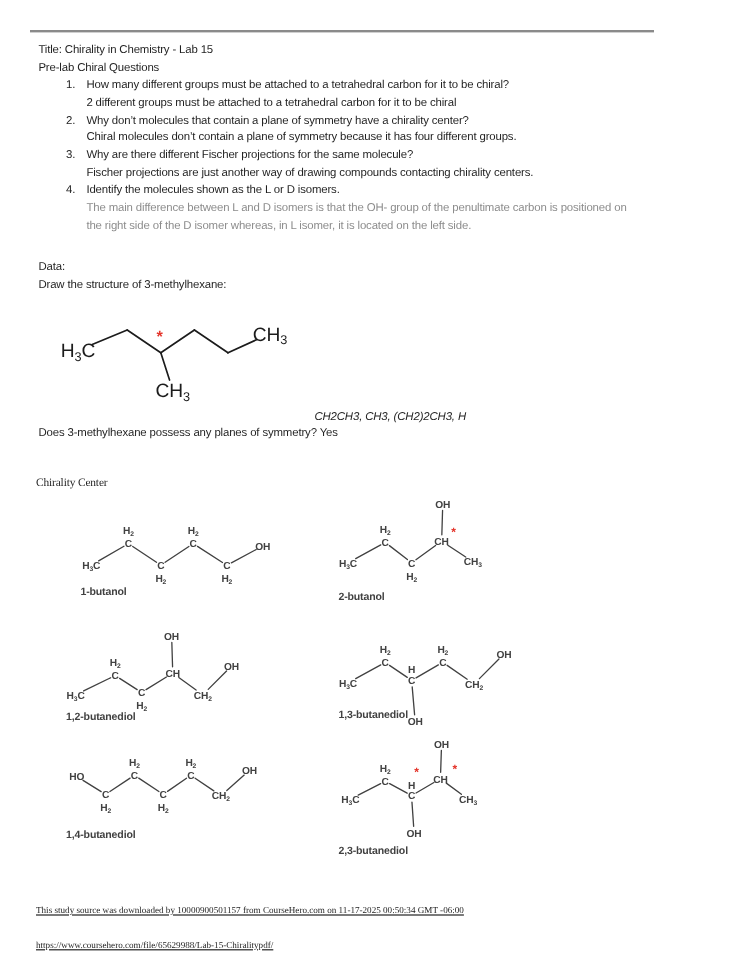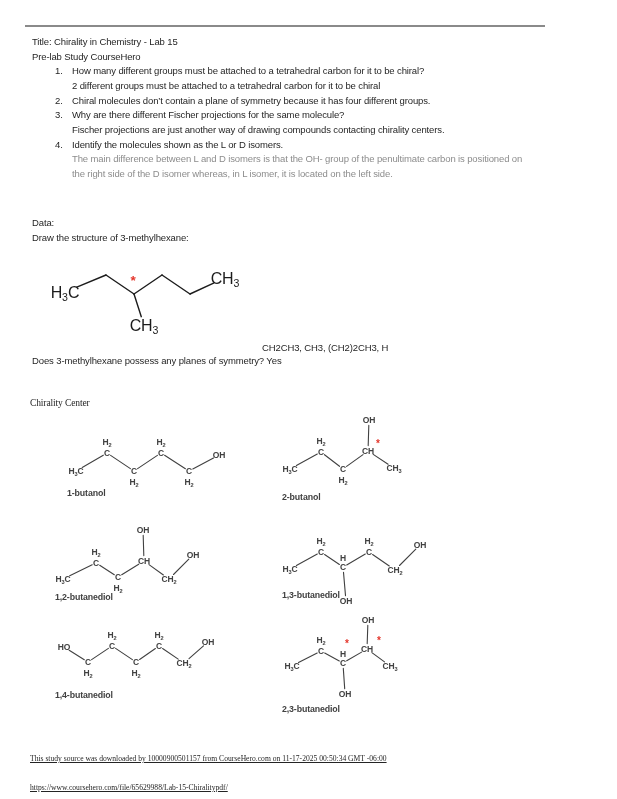--- a/index.html
+++ b/index.html
@@ -5,47 +5,48 @@
   html,body{margin:0;padding:0;background:#fff;}
   .page{position:relative;width:545px;height:799px;background:#ffffff;overflow:hidden;
         font-family:"Liberation Sans",sans-serif;font-size:9.5px;color:#1f1f1f;letter-spacing:-0.12px;}
   .rule{position:absolute;left:25px;top:25px;width:565px;height:2px;}
   .flow{position:absolute;line-height:14.65px;}
   #prelab{left:32px;top:35px;width:545px;}
   .qrow{position:relative;padding-left:40px;}
   .qnum{position:absolute;left:23px;top:0;}
   .answer.gray{width:462px;}
   #datahead{left:32px;top:216px;width:500px;}
-  #subs{left:262px;top:341px;}
+  #subs{left:262px;top:341px;font-style:italic;}
   #symm{left:32px;top:354px;}
   #chir{left:30px;top:396px;font-family:Liberation Serif, serif;}
   .molbox{position:absolute;}
   .molbox svg text{font-family:"Liberation Sans",sans-serif;}
   .footer{position:absolute;left:30px;font-family:"Liberation Serif",serif;font-size:7.6px;
           letter-spacing:0;color:#242424;white-space:nowrap;text-decoration:underline;}
   #f1{top:754px;}
   #f2{top:783px;}
 </style>
 </head>
 <body>
 
 <div class="page">
   <div class="rule" style="background: rgb(138, 138, 138);"></div>
 
   <div class="flow" id="prelab">
     <div>Title: Chirality in Chemistry - Lab 15</div>
-    <div>Pre-lab Study CourseHero</div>
+    <div>Pre-lab Chiral Questions</div>
 
     <div class="qrow">
       <span class="qnum">1.</span>
       <div>How many different groups must be attached to a tetrahedral carbon for it to be chiral?</div>
       <div class="answer">2 different groups must be attached to a tetrahedral carbon for it to be chiral</div>
     </div>
     <div class="qrow">
       <span class="qnum">2.</span>
+      <div>Why don’t molecules that contain a plane of symmetry have a chirality center?</div>
       <div class="answer">Chiral molecules don’t contain a plane of symmetry because it has four different groups.</div>
     </div>
     <div class="qrow">
       <span class="qnum">3.</span>
       <div>Why are there different Fischer projections for the same molecule?</div>
       <div class="answer">Fischer projections are just another way of drawing compounds contacting chirality centers.</div>
     </div>
     <div class="qrow">
       <span class="qnum">4.</span>
       <div>Identify the molecules shown as the L or D isomers.</div>

